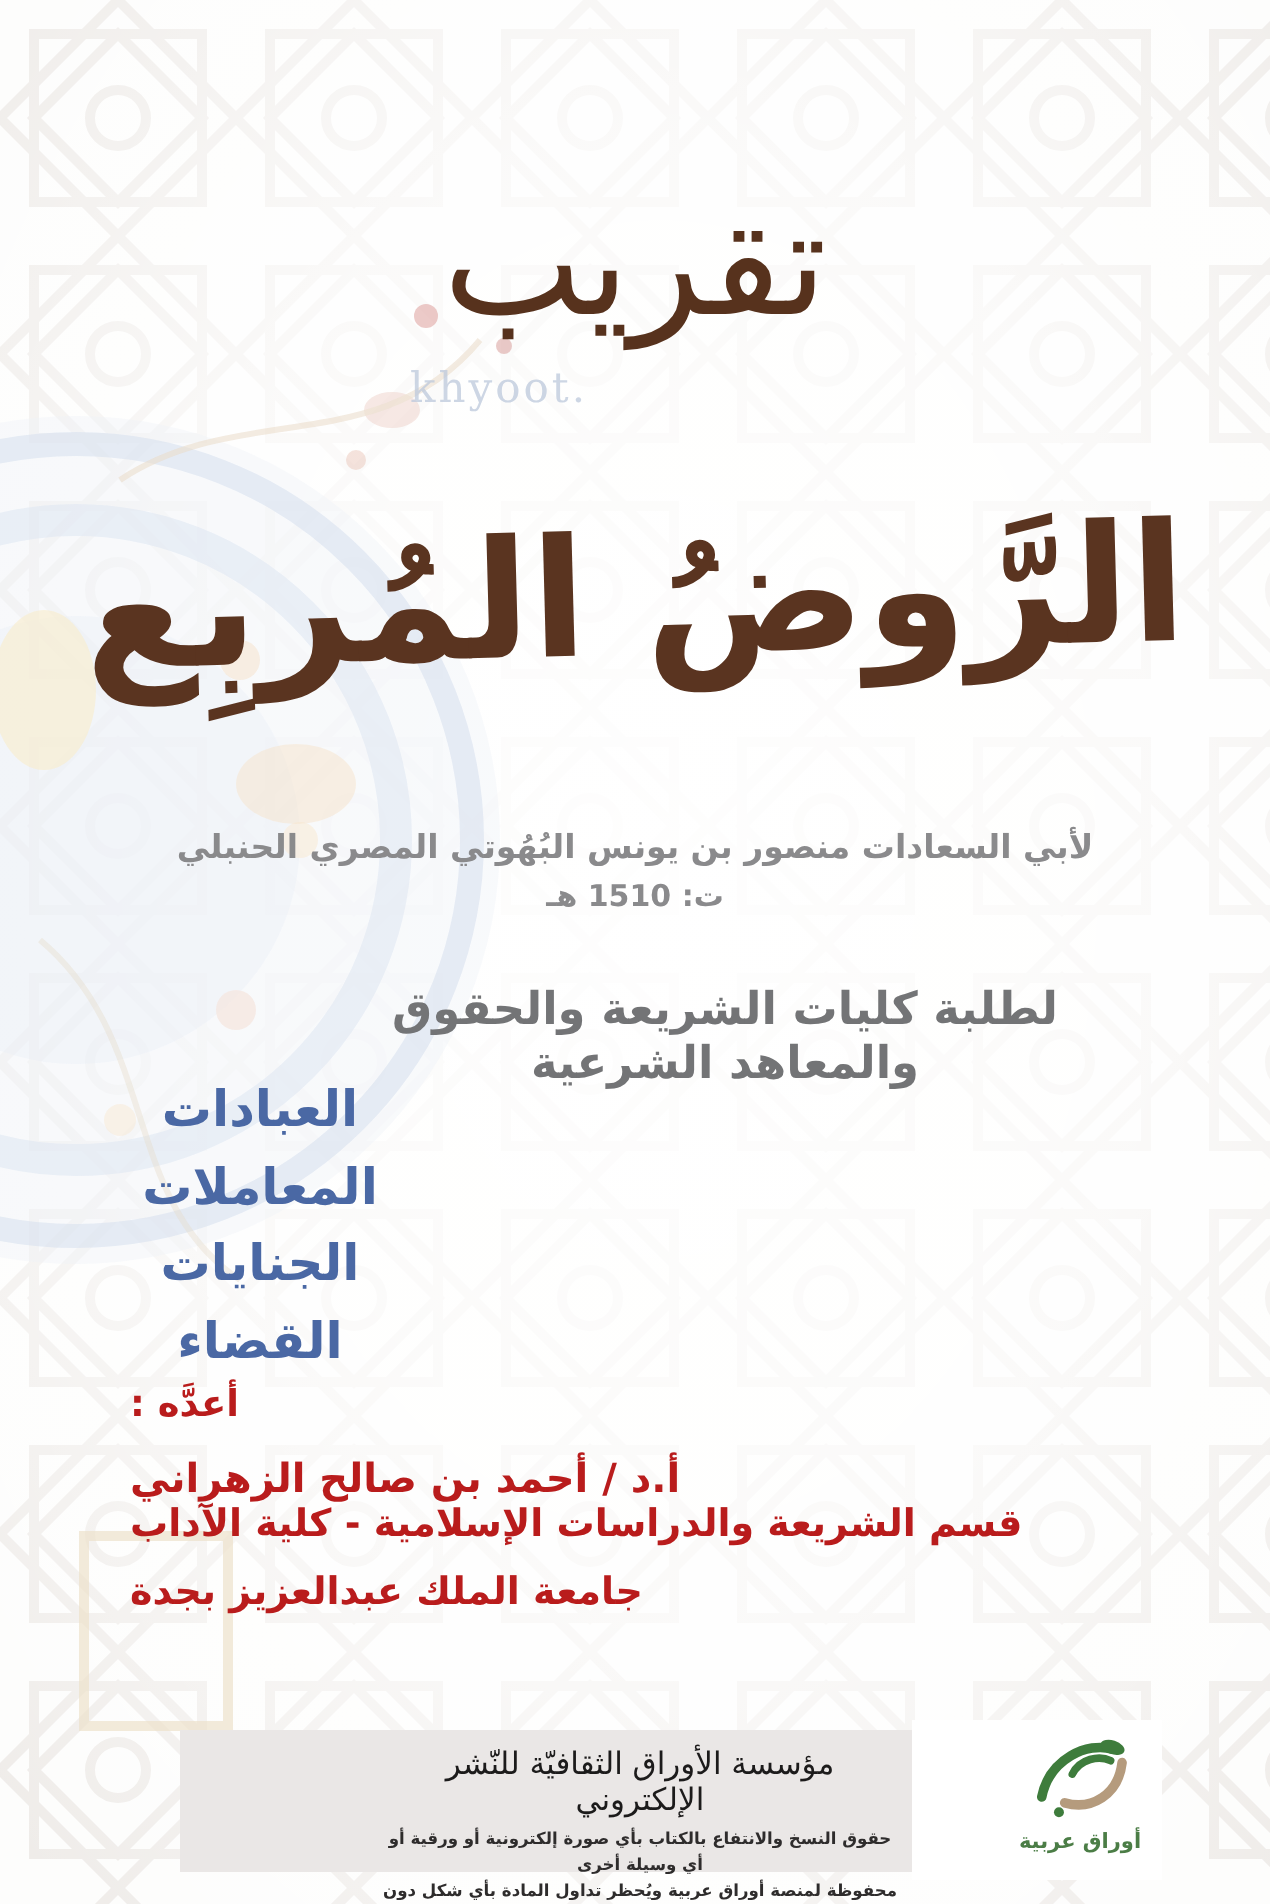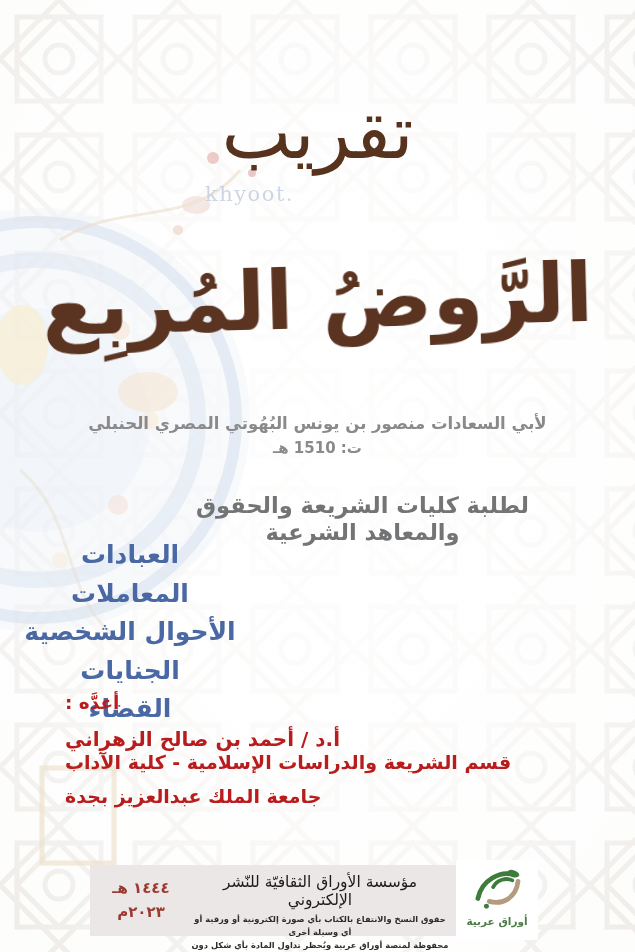--- a/index.html
+++ b/index.html
@@ -72,20 +72,21 @@
   .pub-block{
     position:absolute;right:6px;left:100px;top:8px;
     text-align:center;color:#1c1b1b;
   }
   .pub-title{font-size:15.5px;font-weight:normal;margin-bottom:4px;}
   .pub-rights{font-size:8.3px;font-weight:bold;line-height:1.55;color:#2e2c2c;}
   .logo-box{
     left:456px;top:860px;width:82px;height:80px;
     background:#ffffff;
     text-align:center;
+    padding-left:43px;
   }
   .logo-mark{margin-top:6px;}
   .logo-text{font-size:10.5px;font-weight:bold;color:#4b7d46;margin-top:1px;}
 </style>
 </head>
 <body>
 
 <div class="cover">
 
   <svg class="bg" width="635" height="952" viewBox="0 0 635 952" xmlns="http://www.w3.org/2000/svg">
@@ -145,37 +146,32 @@
   </div>
 
   <div class="layer audience">
     <div>لطلبة كليات الشريعة والحقوق</div>
     <div>والمعاهد الشرعية</div>
   </div>
 
   <ul class="layer topics">
     <li>العبادات</li>
     <li>المعاملات</li>
-    <li>الأحوال الشخصية</li>
     <li>الجنايات</li>
     <li>القضاء</li>
   </ul>
 
   <div class="layer prepared">
     <div class="prepared-label">أعدَّه :</div>
     <div class="preparer">أ.د / أحمد بن صالح الزهراني</div>
     <div class="department">قسم الشريعة والدراسات الإسلامية - كلية الآداب</div>
     <div class="university">جامعة الملك عبدالعزيز بجدة</div>
   </div>
 
   <div class="layer footer-bar">
-    <div class="dates">
-      <div>١٤٤٤ هـ</div>
-      <div>٢٠٢٣م</div>
-    </div>
     <div class="pub-block">
       <div class="pub-title">مؤسسة الأوراق الثقافيّة للنّشر الإلكتروني</div>
       <div class="pub-rights">حقوق النسخ والانتفاع بالكتاب بأي صورة إلكترونية أو ورقية أو أي وسيلة أخرى</div>
       <div class="pub-rights">محفوظة لمنصة أوراق عربية ويُحظر تداول المادة بأي شكل دون إذن من النّاشر أو المؤلف</div>
     </div>
   </div>
 
   <div class="layer logo-box">
     <svg class="logo-mark" width="58" height="44" viewBox="0 0 60 46" xmlns="http://www.w3.org/2000/svg">
       <path d="M10 34 C14 14 34 5 47 9" fill="none" stroke="#3e7c3c" stroke-width="5" stroke-linecap="round"></path>

